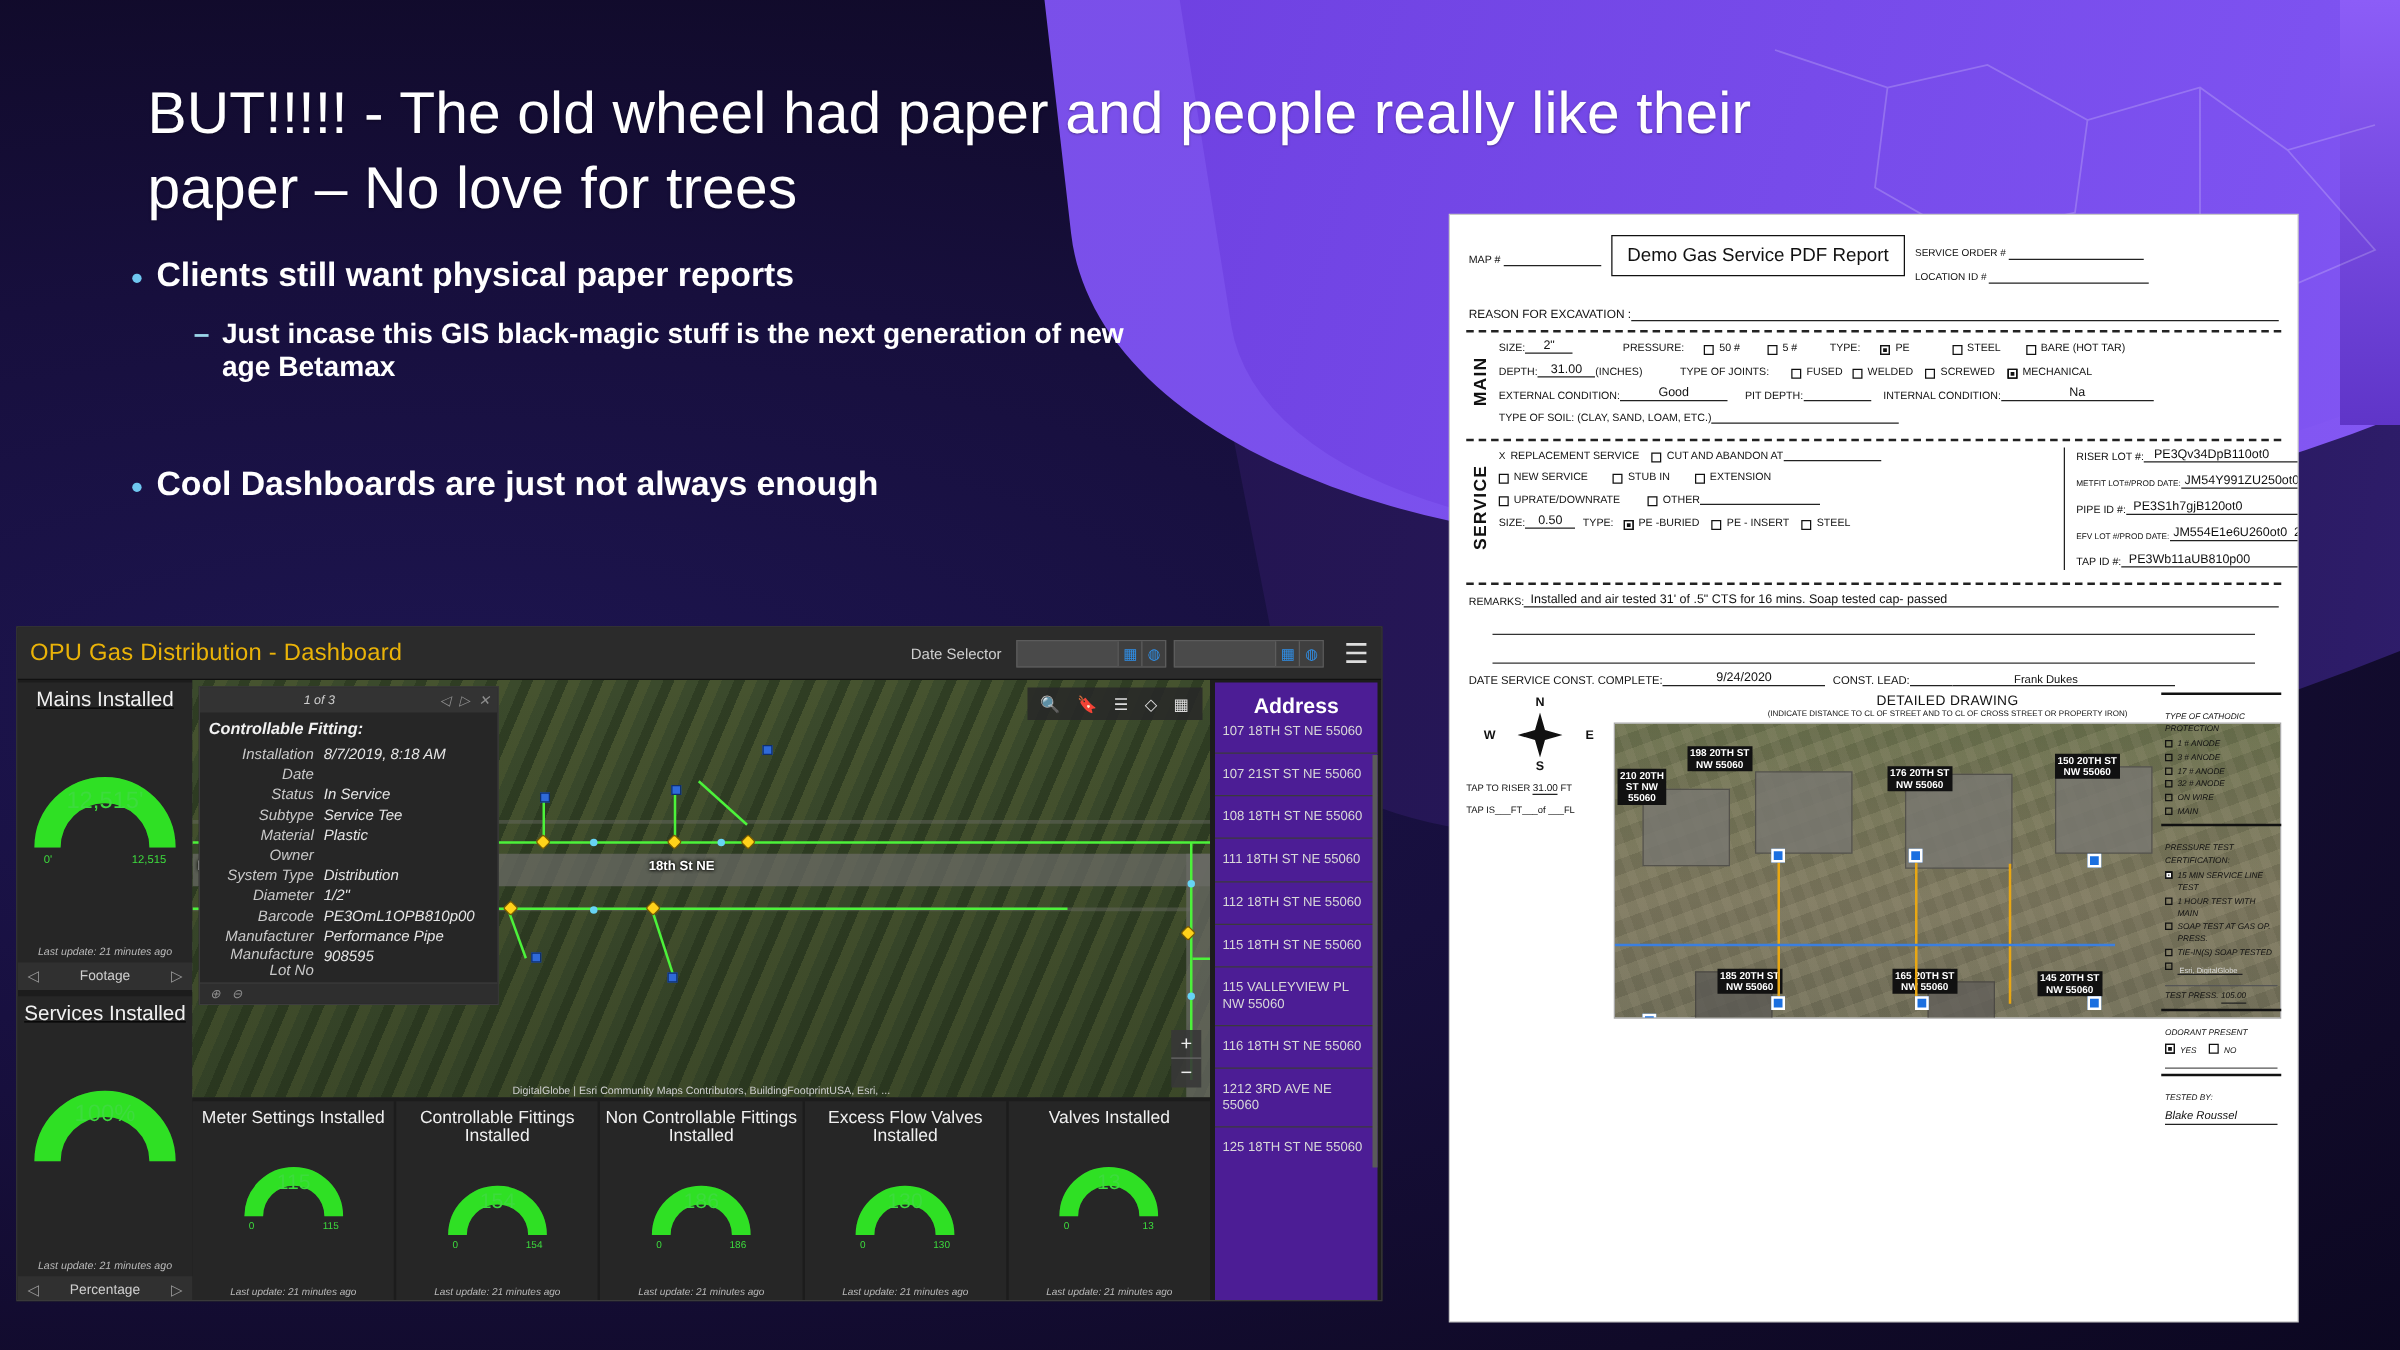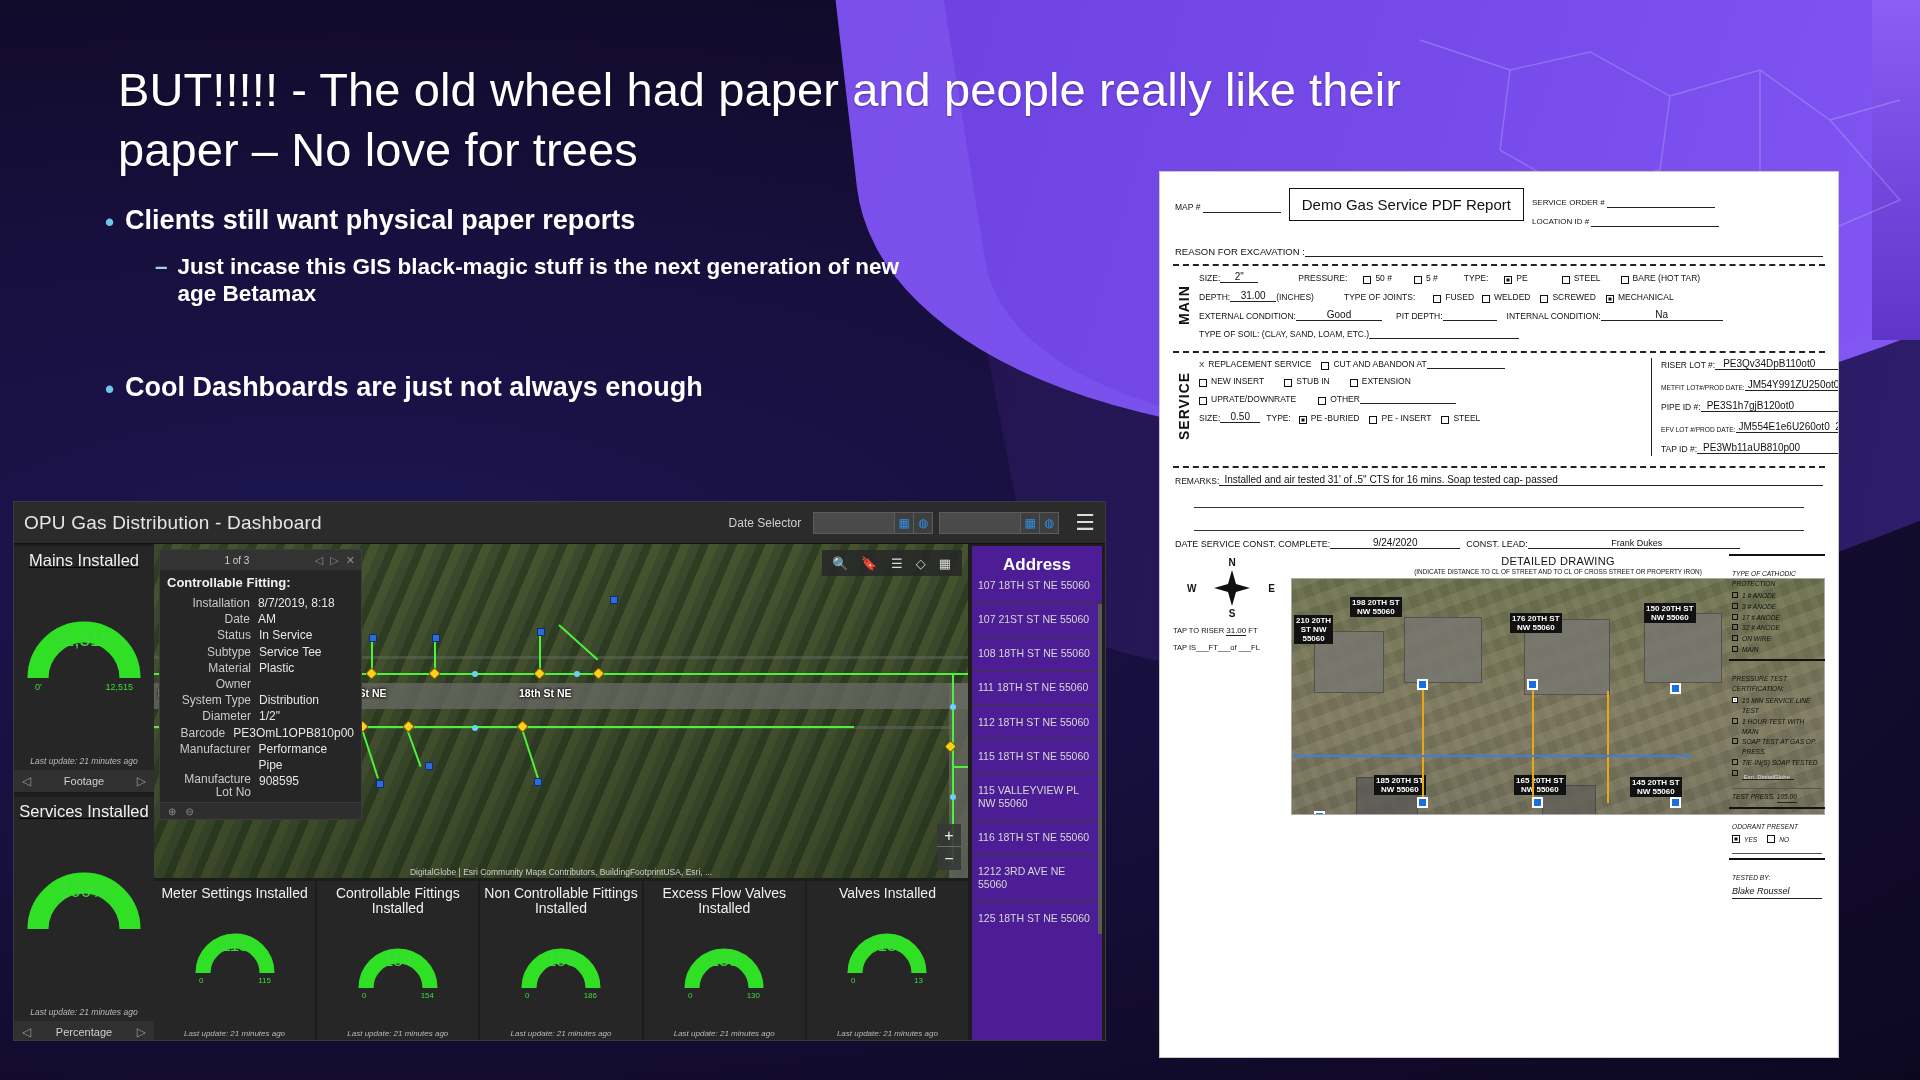--- a/index.html
+++ b/index.html
@@ -70,21 +70,21 @@
   
   #dashboard {
     position: absolute; left: 13px; top: 501px; width: 1093px; height: 540px;
     background: #1c1c1c; border: 1px solid #3a3a3a; z-index: 6; overflow: hidden;
     font-family: "Liberation Sans", sans-serif;
   }
   #dash-header {
     height: 42px; background: #2b2b2b; display: flex; align-items: center;
     padding: 0 10px; border-bottom: 1px solid #111;
   }
-  #dash-title { color: #e5e5e5; font-size: 19px; letter-spacing: .2px; }
+  #dash-title { color: #eab308; font-size: 19px; letter-spacing: .2px; }
   #date-sel-wrap { margin-left: auto; display: flex; align-items: center; gap: 6px; }
   #date-sel-label { color: #cfcfcf; font-size: 12px; margin-right: 6px; }
   .date-box {
     width: 120px; height: 22px; background: #4a4a4a; border: 1px solid #5c5c5c;
     display: flex; align-items: center;
   }
   .date-btn {
     width: 19px; height: 20px; background: #3f3f3f; border-left: 1px solid #5c5c5c;
     color: #3a8fe0; font-size: 12px; display: flex; align-items: center; justify-content: center;
   }
@@ -147,22 +147,22 @@
   }
   #zoom-ctl div { height: 23px; line-height: 23px; }
   #zoom-ctl div:first-child { border-bottom: 1px solid #6a6a6a; }
   #map-attr {
     position: absolute; left: 50%; transform: translateX(-50%); bottom: 1px;
     color: #cfcfcf; font-size: 8.5px; white-space: nowrap;
   }
 
   
   #popup {
-    position: absolute; left: 5px; top: 5px; width: 203px; background: #262626;
-    border: 1px solid #3d3d3d; z-index: 9; color: #dcdcdc;
+    position: absolute; left: 5px; top: 5px; width: 240px; background: #262626;
+    border: 1px solid #3d3d3d; z-index: 9; color: #dcdcdc; font-style: italic;
   }
   #popup-bar { height: 20px; background: #333; display: flex; align-items: center; padding: 0 6px; font-size: 10px; }
   #popup-bar .cnt { margin: 0 auto; color: #cfcfcf; }
   #popup-bar .nav { color: #8d8d8d; margin-left: 7px; font-size: 11px; }
   #popup-body { padding: 5px 7px 3px; }
   #popup-h { font-size: 13px; font-weight: bold; color: #f1f1f1; margin-bottom: 5px; }
   .prow { display: flex; font-size: 12px; line-height: 16.2px; }
   .prow .k { width: 92px; text-align: right; color: #c9c9c9; padding-right: 8px; }
   .prow .v { color: #e6e6e6; }
   #popup-foot { height: 17px; background: #2e2e2e; display: flex; align-items: center; gap: 9px; padding: 0 8px;
@@ -688,21 +688,21 @@
           <div class="frow">
             <span style="font-size:8px;margin-right:4px">X</span>
             <span>REPLACEMENT SERVICE</span>
             <span style="width:10px"></span>
             <span class="cb"></span>
             <span>CUT AND ABANDON AT</span>
             <span class="u" style="width:78px">&nbsp;</span>
           </div>
           <div class="frow">
             <span class="cb"></span>
-              <span>NEW INSERT</span>
+              <span>NEW SERVICE</span>
             <span style="width:20px"></span>
             <span class="cb"></span>
               <span>STUB IN</span>
             <span style="width:20px"></span>
             <span class="cb"></span>
               <span>EXTENSION</span>
           </div>
           <div class="frow">
             <span class="cb"></span>
               <span>UPRATE/DOWNRATE</span>

